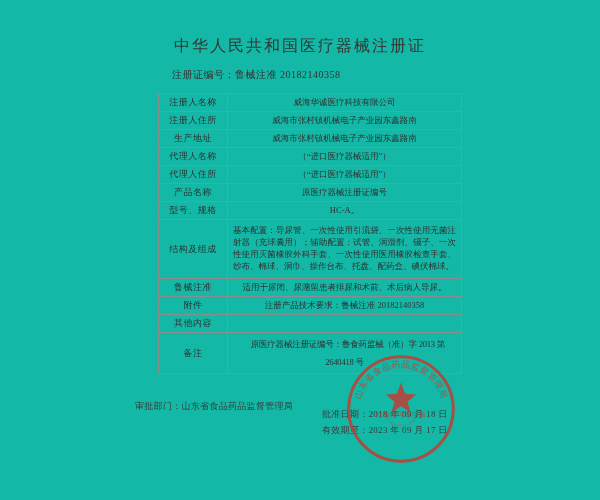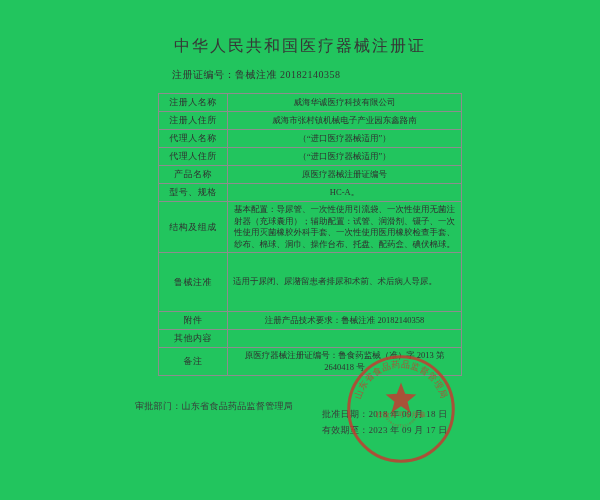--- a/index.html
+++ b/index.html
@@ -1,17 +1,17 @@
 <!DOCTYPE html>
 <html><head>
 <meta charset="utf-8">
 <style>
   html,body{margin:0;padding:0;background:#ffffff;}
   .sheet{
-    position:relative;width:600px;height:500px;background:#22c55e;
+    position:relative;width:600px;height:500px;background:#14b8a6;
     font-family:"Liberation Serif","DejaVu Serif",serif;
     color:#2e2e2e;overflow:hidden;
   }
   .title{
     position:absolute;top:36px;left:0;width:100%;text-align:center;
     font-size:16px;letter-spacing:2px;color:#363636;font-weight:500;
   }
   .certno{
     position:absolute;top:68px;left:172px;font-size:10px;letter-spacing:.5px;color:#333;
   }
@@ -28,21 +28,21 @@
   }
   table.cert td{
     font-size:8.5px;text-align:center;padding:2px 5px;line-height:11.5px;
   }
   table.cert tr{height:18px;}
   
   table.cert tr:nth-child(8){height:59px;}
   table.cert tr:nth-child(8) td{line-height:11.8px;padding:3px 5px;text-align:justify;}
   
   table.cert tr:nth-child(12){height:38px;}
-  table.cert tr:nth-child(12) td{line-height:12px;text-indent:.8em;letter-spacing:-.2px;}
+  table.cert tr:nth-child(12) td{line-height:18px;text-indent:.8em;letter-spacing:-.2px;}
   .dept{
     position:absolute;top:400px;left:135px;font-size:9px;color:#3a3a3a;letter-spacing:.3px;
   }
   .dates{
     position:absolute;top:406px;left:322px;font-size:9px;color:#3a3a3a;line-height:16px;letter-spacing:.3px;
   }
   .seal{
     position:absolute;left:344px;top:352px;width:114px;height:114px;
     opacity:.82;pointer-events:none;
   }
@@ -58,20 +58,24 @@
   <div class="certno"><span>注册证编号：</span><span>鲁械注准 20182140358</span></div>
 
   <table class="cert">
     <tbody>
         <tr>
           <th>注册人名称</th>
           <td>威海华诚医疗科技有限公司</td>
         </tr>
         <tr>
           <th>注册人住所</th>
+          <td>威海市张村镇机械电子产业园东鑫路南</td>
+        </tr>
+        <tr>
+          <th>生产地址</th>
           <td>威海市张村镇机械电子产业园东鑫路南</td>
         </tr>
         <tr>
           <th>代理人名称</th>
           <td>（“进口医疗器械适用”）</td>
         </tr>
         <tr>
           <th>代理人住所</th>
           <td>（“进口医疗器械适用”）</td>
         </tr>

